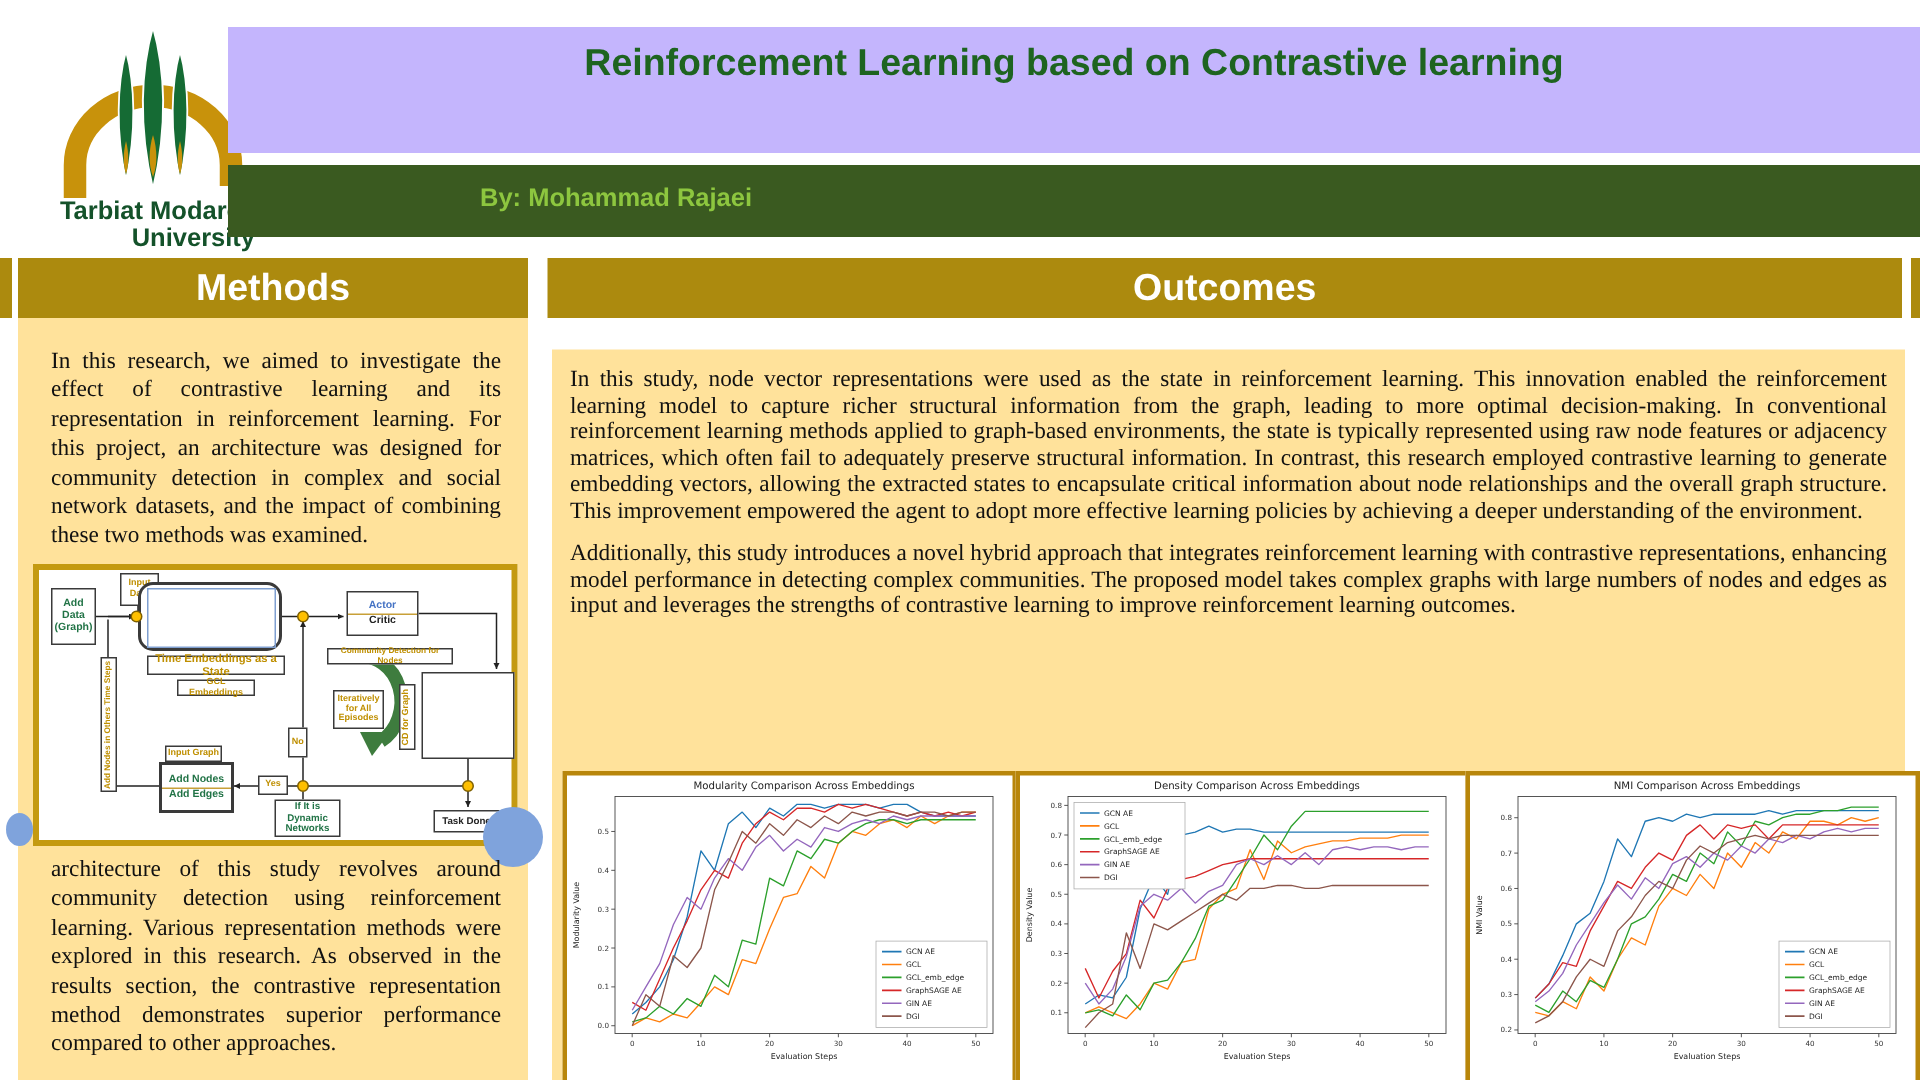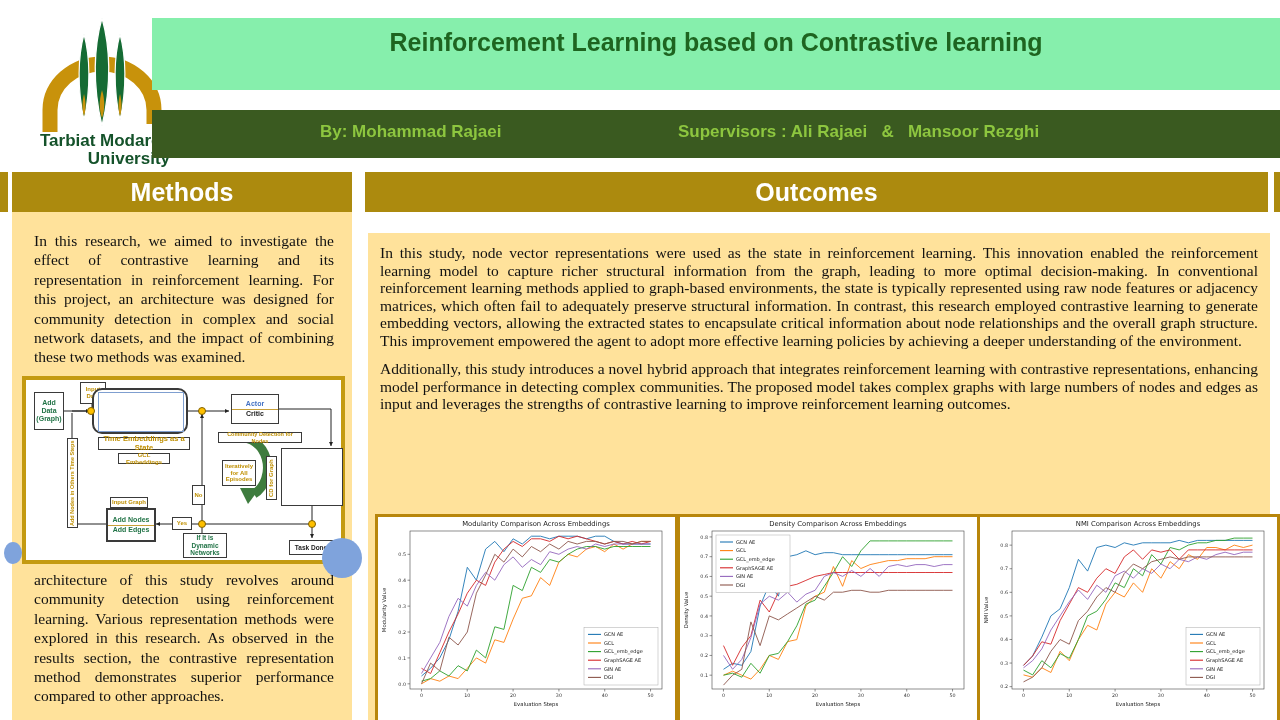--- a/index.html
+++ b/index.html
@@ -1,21 +1,21 @@
 <!DOCTYPE html>
 <html><head>
 <meta charset="utf-8">
 <style>
   html,body{margin:0;padding:0;}
   body{width:1280px;height:720px;position:relative;background:#fff;
        font-family:"Liberation Sans",sans-serif;overflow:hidden;}
   .abs{position:absolute;}
 
   
-  .title-bar{left:152px;top:18px;width:1128px;height:72px;background:#86efac;
+  .title-bar{left:152px;top:18px;width:1128px;height:84px;background:#c4b5fd;
              display:flex;align-items:flex-start;justify-content:center;}
   .title-text{margin-top:10px;color:#1E6420;font-size:25px;font-weight:bold;}
   .author-bar{left:152px;top:110px;width:1128px;height:48px;background:#3A5A20;color:#8DC63F;
               font-weight:bold;font-size:17px;}
   .author-bar span{position:absolute;top:12px;white-space:pre;}
 
   
   .gold-bar{background:#AC8A0E;color:#fff;font-weight:bold;font-size:25px;
             display:flex;align-items:center;justify-content:center;}
   .cream{background:#FFE29B;}
@@ -59,21 +59,20 @@
     <text x="148" y="152" text-anchor="end" font-size="17" font-weight="bold" fill="#14522A" font-family="Liberation Sans, sans-serif">University</text>
   </svg>
 </div>
 
 <div class="abs title-bar">
   <div class="title-text">Reinforcement Learning based on Contrastive learning</div>
 </div>
 
 <div class="abs author-bar">
   <span style="left:168px;">By: Mohammad Rajaei</span>
-  <span style="left:526px;">Supervisors : Ali Rajaei   &amp;   Mansoor Rezghi</span>
 </div>
 
 <div class="abs gold-bar" style="left:0;top:172px;width:8px;height:40px;"></div>
 <div class="abs gold-bar" style="left:12px;top:172px;width:340px;height:40px;">
   <span>Methods</span>
 </div>
 
 <div class="abs cream" style="left:12px;top:212px;width:340px;height:604px;">
   <div class="serif m-par" style="position:absolute;left:22px;top:19px;width:300px;">In this research, we aimed to investigate the effect of contrastive learning and its representation in reinforcement learning. For this project, an architecture was designed for community detection in complex and social network datasets, and the impact of combining these two methods was examined.</div>
 

